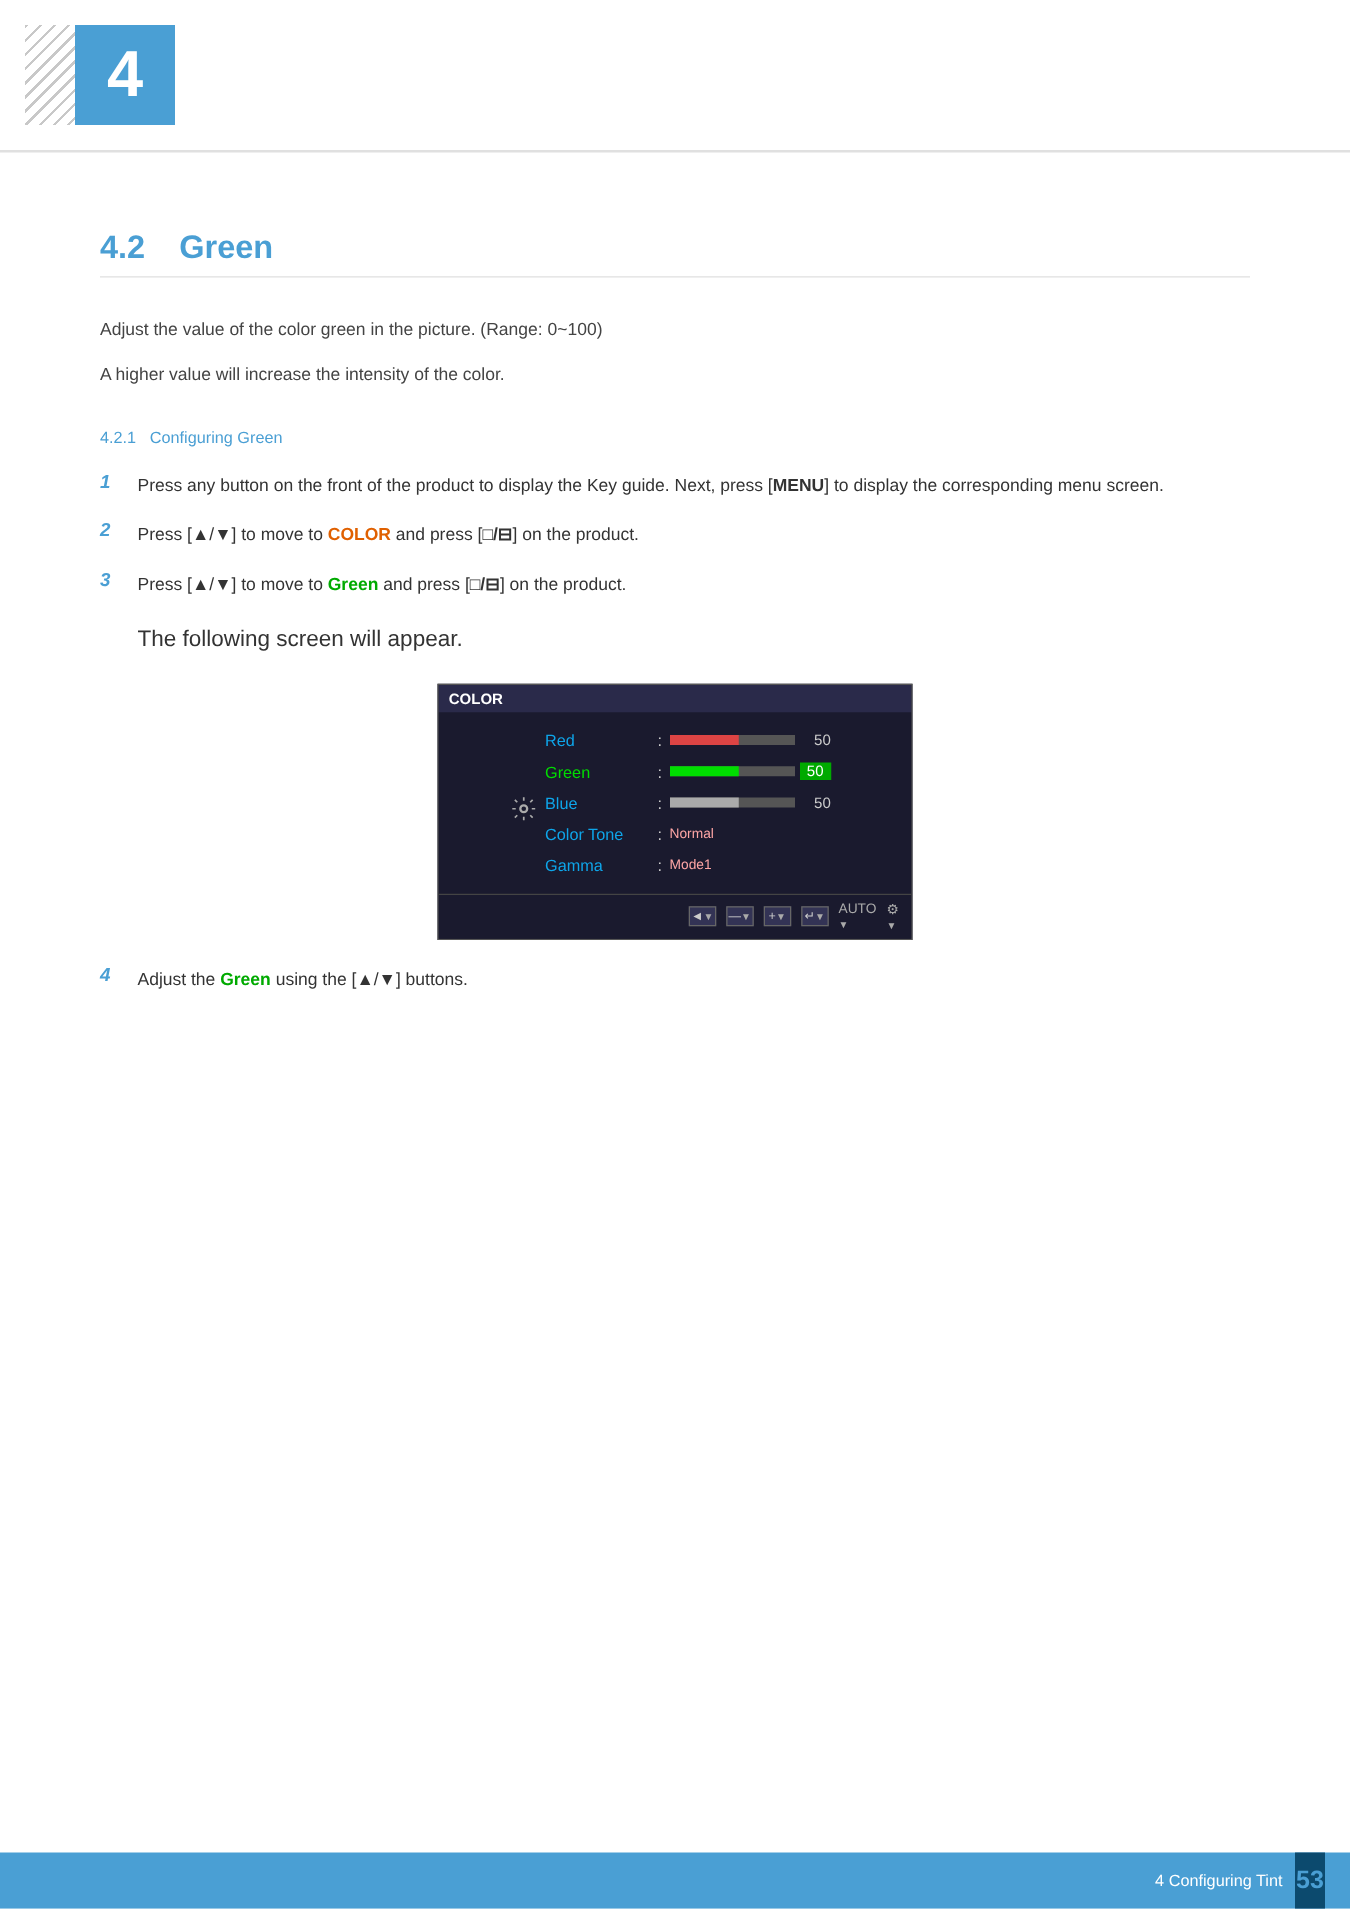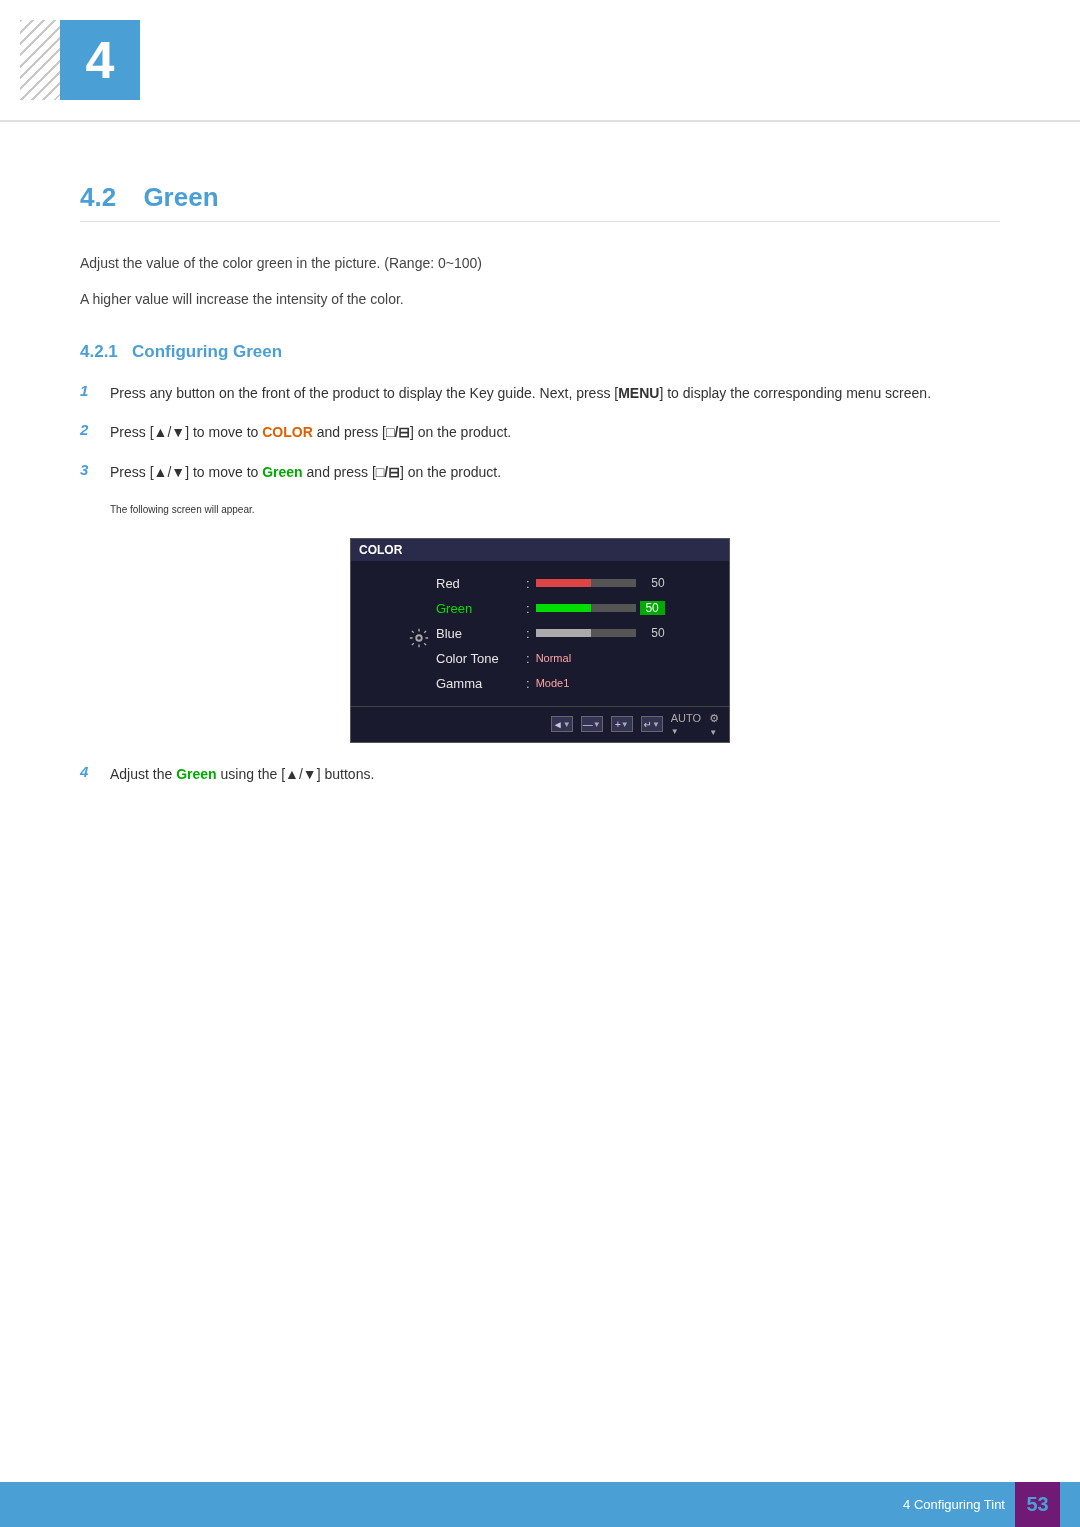--- a/index.html
+++ b/index.html
@@ -86,22 +86,22 @@
 
     .description-text {
       font-size: 14px;
       color: #444;
       line-height: 1.7;
       margin-bottom: 12px;
     }
 
     
     .subsection-title {
-      font-size: 17px;
-      font-weight: bold;
+      font-size: 13px;
+      font-weight: normal;
       color: #4a9fd4;
       margin-top: 30px;
       margin-bottom: 20px;
     }
 
     
     .steps-list {
       list-style: none;
       padding: 0;
     }
@@ -135,21 +135,21 @@
       color: #e06000;
       font-weight: bold;
     }
 
     .keyword-green {
       color: #00aa00;
       font-weight: bold;
     }
 
     .step-sub-text {
-      font-size: 10px;
+      font-size: 18px;
       color: #333;
       line-height: 1.7;
       margin-left: 30px;
       margin-bottom: 16px;
     }
 
     
     .monitor-screenshot {
       margin: 20px auto;
       width: 380px;
@@ -175,21 +175,21 @@
     .menu-item-row {
       display: flex;
       align-items: center;
       padding: 5px 0;
       color: #cccccc;
       font-size: 13px;
     }
 
     .menu-item-label {
       min-width: 90px;
-      color: #e5e5e5;
+      color: #0ea5e9;
     }
 
     .menu-item-label.active-item {
       color: #00dd00;
     }
 
     .menu-item-colon {
       margin-right: 6px;
       color: #cccccc;
     }
@@ -293,25 +293,25 @@
       padding-right: 20px;
       gap: 10px;
     }
 
     .footer-text {
       color: #ffffff;
       font-size: 13px;
     }
 
     .footer-page-number {
-      background: #701a75;
+      background: #0c4a6e;
       color: #4a9fd4;
       font-size: 20px;
       font-weight: bold;
-      width: 45px;
+      width: 24px;
       height: 45px;
       display: flex;
       align-items: center;
       justify-content: center;
     }
   </style>
 </head>
 <body>
 
 <div class="chapter-header">

